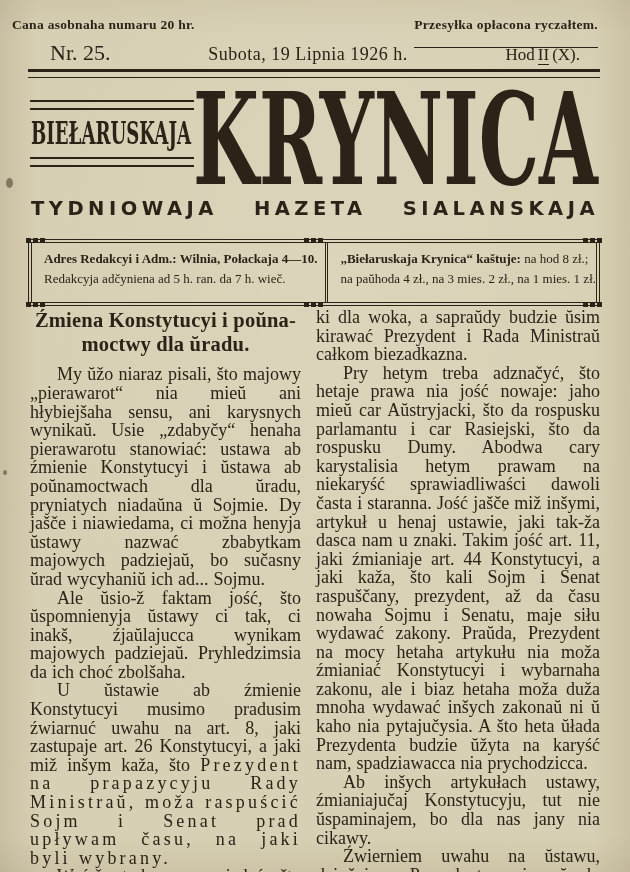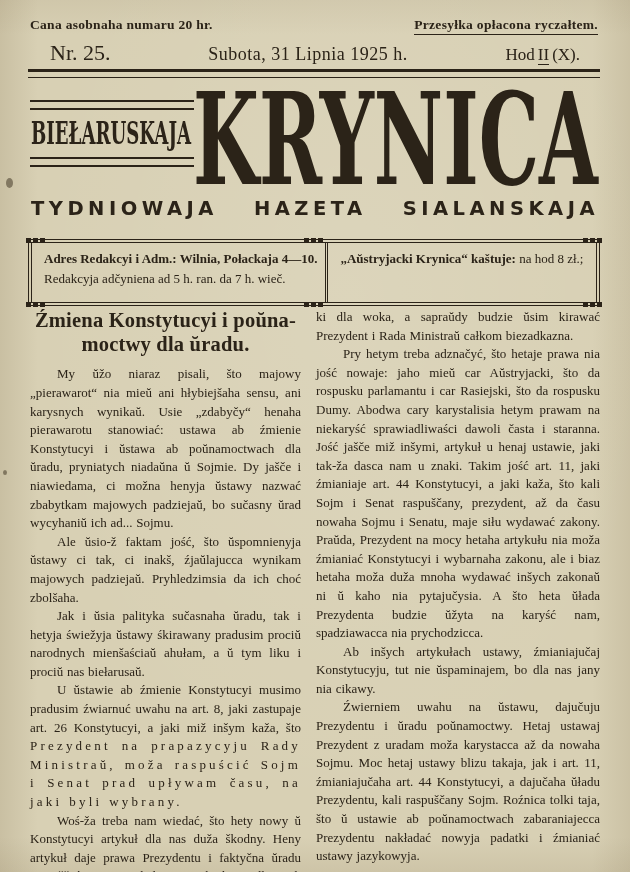--- a/index.html
+++ b/index.html
@@ -13,24 +13,24 @@
   .page::before{
     content:""; position:absolute; inset:0; pointer-events:none;
     background:
       radial-gradient(ellipse at 55% 35%, rgba(255,255,250,0.10), rgba(0,0,0,0) 65%),
       linear-gradient(90deg, rgba(110,90,55,0.14), rgba(0,0,0,0) 6%, rgba(0,0,0,0) 94%, rgba(110,90,55,0.12)),
       linear-gradient(180deg, rgba(110,90,55,0.08), rgba(0,0,0,0) 4%, rgba(0,0,0,0) 96%, rgba(110,90,55,0.10));
   }
   .speck{ position:absolute; border-radius:50%; background:rgba(70,58,40,0.55); }
 
   
-  .topbar{ position:absolute; top:17px; left:30px; right:32px;
+  .topbar{ position:absolute; top:17px; left:12px; right:32px;
     display:flex; justify-content:space-between; align-items:baseline;
     font-size:13.5px; font-weight:bold; letter-spacing:0.3px;gap:12px; }
-  .postage{ border-bottom:1.5px solid var(--ink); padding-bottom:1px; }
+  .postage{ border-bottom:1.5px solid var(--ink); padding-bottom:14px; }
 
   .dateline{ position:absolute; top:40px; left:30px; right:32px;
     display:flex; justify-content:space-between; align-items:baseline; }
   .issue{ margin-left:20px; font-size:22px; }
   .date{ font-size:18px; letter-spacing:0.5px; }
   .year{ margin-right:18px; font-size:17px; }
   .year .roman{ border-bottom:1.2px solid var(--ink); margin:0 3px; }
 
   .double-rule{ position:absolute; top:69px; left:28px; right:30px;
     height:5px; border-top:3px solid var(--ink); border-bottom:1.5px solid var(--ink); }
@@ -57,40 +57,40 @@
   .sq-tl{ top:-5px; left:-6px; } .sq-tr{ top:-5px; right:-6px; }
   .sq-bl{ bottom:-5px; left:-6px; } .sq-br{ bottom:-5px; right:-6px; }
   .sq-tc{ top:-5px; left:calc(50% - 10px); } .sq-bc{ bottom:-5px; left:calc(50% - 10px); }
   .b{ font-weight:bold; }
 
   
   .article{ position:absolute; top:308px; left:30px; right:30px; bottom:30px; display:flex; gap:15px; }
   .colL{ width:271px; } .colR{ flex:1; }
   .headline{ margin:0 0 9px 0; text-align:center; font-weight:bold;
     font-size:20.5px; line-height:1.18; letter-spacing:0.2px; }
-  .par{ margin:0; font-size:13px; line-height:18.6px; text-align:justify;
+  .par{ margin:0; font-size:18px; line-height:18.6px; text-align:justify;
     text-indent:27px; word-spacing:0.5px; }
   .par.noindent{ text-indent:0; }
   .sperr{ letter-spacing:3.2px; }
 </style>
 </head>
 <body>
 
 <div class="page">
   <span class="speck" style="left:6px;top:178px;width:7px;height:10px;"></span>
   <span class="speck" style="left:3px;top:470px;width:4px;height:5px;"></span>
 
   <div class="topbar">
     <span>Cana asobnaha numaru 20 hr.</span>
     <span class="postage">Przesyłka opłacona ryczałtem.</span>
   </div>
 
   <div class="dateline">
     <span class="issue">Nr. 25.</span>
-    <span class="date">Subota, 31 Lipnia 1925 h.</span>
+    <span class="date">Subota, 19 Lipnia 1926 h.</span>
     <span class="year"><span>Hod</span><span class="roman">II</span><span>(X).</span></span>
   </div>
 
   <div class="double-rule"></div>
 
   <div class="kicker">
     <div class="rule"></div>
     <svg width="164" height="36">
         <text x="1" y="28" font-size="31" textLength="160" lengthAdjust="spacingAndGlyphs">BIEŁARUSKAJA</text>
       </svg>
@@ -135,33 +135,33 @@
     <span class="sqgroup sq-bc">
         <i class="sq"></i>
         <i class="sq"></i>
         <i class="sq"></i>
       </span>
     <div class="cell left">
       <div class="b">Adres Redakcyi i Adm.: Wilnia, Połackaja 4—10.</div>
       <div>Redakcyja adčyniena ad 5 h. ran. da 7 h. wieč.</div>
     </div>
     <div class="cell">
-      <div><span class="b">„Aŭstryjacki Krynica“ kaštuje:</span><span> na hod 8 zł.;</span></div>
+      <div><span class="b">„Biełaruskaja Krynica“ kaštuje:</span><span> na hod 8 zł.;</span></div>
+      <div>na paŭhoda 4 zł., na 3 mies. 2 zł., na 1 mies. 1 zł.</div>
     </div>
   </div>
 
   <div class="article">
     <div class="colL">
       <h1 class="headline">
         <span>Źmiena Konstytucyi i poŭna-</span><br>
         <span>moctwy dla ŭradu.</span>
       </h1>
       <p class="par"><span>My ŭžo niaraz pisali, što majowy „pierawarot“ nia mieŭ ani hłybiejšaha sensu, ani karysnych wynikaŭ. Usie „zdabyčy“ henaha pierawarotu stanowiać: ustawa ab źmienie Konstytucyi i ŭstawa ab poŭnamoctwach dla ŭradu, pryniatych niadaŭna ŭ Sojmie. Dy jašče i niawiedama, ci možna henyja ŭstawy nazwać zbabytkam majowych padziejaŭ, bo sučasny ŭrad wycyhaniŭ ich ad... Sojmu.</span></p>
       <p class="par"><span>Ale ŭsio-ž faktam jość, što ŭspomnienyja ŭstawy ci tak, ci inakš, źjaŭlajucca wynikam majowych padziejaŭ. Pryhledzimsia da ich choć zbolšaha.</span></p>
-      <p class="par"><span>Jak i ŭsia palityka sučasnaha ŭradu, tak i hetyja świežyja ŭstawy śkirawany pradusim prociŭ narodnych mienšaściaŭ ahułam, a ŭ tym liku i prociŭ nas biełarusaŭ.</span></p>
       <p class="par"><span>U ŭstawie ab źmienie Konstytucyi musimo pradusim źwiarnuć uwahu na art. 8, jaki zastupaje art. 26 Konstytucyi, a jaki miž inšym kaža, što </span><span class="sperr">Prezydent na prapazycyju Rady Ministraŭ, moža raspuścić Sojm i Senat prad upływam času, na jaki byli wybrany.</span></p>
       <p class="par"><span>Woś-ža treba nam wiedać, što hety nowy ŭ Konstytucyi artykuł dla nas duža škodny. Heny artykuł daje prawa Prezydentu i faktyčna ŭradu raspuščać Sojm, kali jon budzie dla ich niepažadany. A niepažadany Sojm moža być tady, kali ŭ im budzie mnoha pasłoŭ ad narodnych mienšaściaŭ i jany prosta buduć zmušać Sojm iści im na ŭstupki, abo kali ahułam da ŭłady buduć dachodzić sialanie i rabotniki. Dziakujučy henamu artykułu Sojm u Polščy budzie tol-</span></p>
     </div>
     <div class="colR">
       <p class="par noindent"><span>ki dla woka, a sapraŭdy budzie ŭsim kirawać Prezydent i Rada Ministraŭ całkom biezadkazna.</span></p>
       <p class="par"><span>Pry hetym treba adznačyć, što hetaje prawa nia jość nowaje: jaho mieŭ car Aŭstryjacki, što da rospusku parlamantu i car Rasiejski, što da rospusku Dumy. Abodwa cary karystalisia hetym prawam na niekaryść sprawiadliwaści dawoli časta i staranna. Jość jašče miž inšymi, artykuł u henaj ustawie, jaki tak-ža dasca nam u znaki. Takim jość art. 11, jaki źmianiaje art. 44 Konstytucyi, a jaki kaža, što kali Sojm i Senat raspuščany, prezydent, až da času nowaha Sojmu i Senatu, maje siłu wydawać zakony. Praŭda, Prezydent na mocy hetaha artykułu nia moža źmianiać Konstytucyi i wybarnaha zakonu, ale i biaz hetaha moža duža mnoha wydawać inšych zakonaŭ ni ŭ kaho nia pytajučysia. A što heta ŭłada Prezydenta budzie ŭžyta na karyść nam, spadziawacca nia prychodzicca.</span></p>
       <p class="par"><span>Ab inšych artykułach ustawy, źmianiajučaj Konstytucyju, tut nie ŭspaminajem, bo dla nas jany nia cikawy.</span></p>
       <p class="par"><span>Źwierniem uwahu na ŭstawu, dajučuju Prezydentu i ŭradu poŭnamoctwy. Hetaj ustawaj Prezydent z uradam moža karystacca až da nowaha Sojmu. Moc hetaj ustawy blizu takaja, jak i art. 11, źmianiajučaha art. 44 Konstytucyi, a dajučaha ŭładu Prezydentu, kali raspuščany Sojm. Roźnica tolki taja, što ŭ ustawie ab poŭnamoctwach zabaraniajecca Prezydentu nakładać nowyja padatki i źmianiać ustawy jazykowyja.</span></p>
 
     </div>

